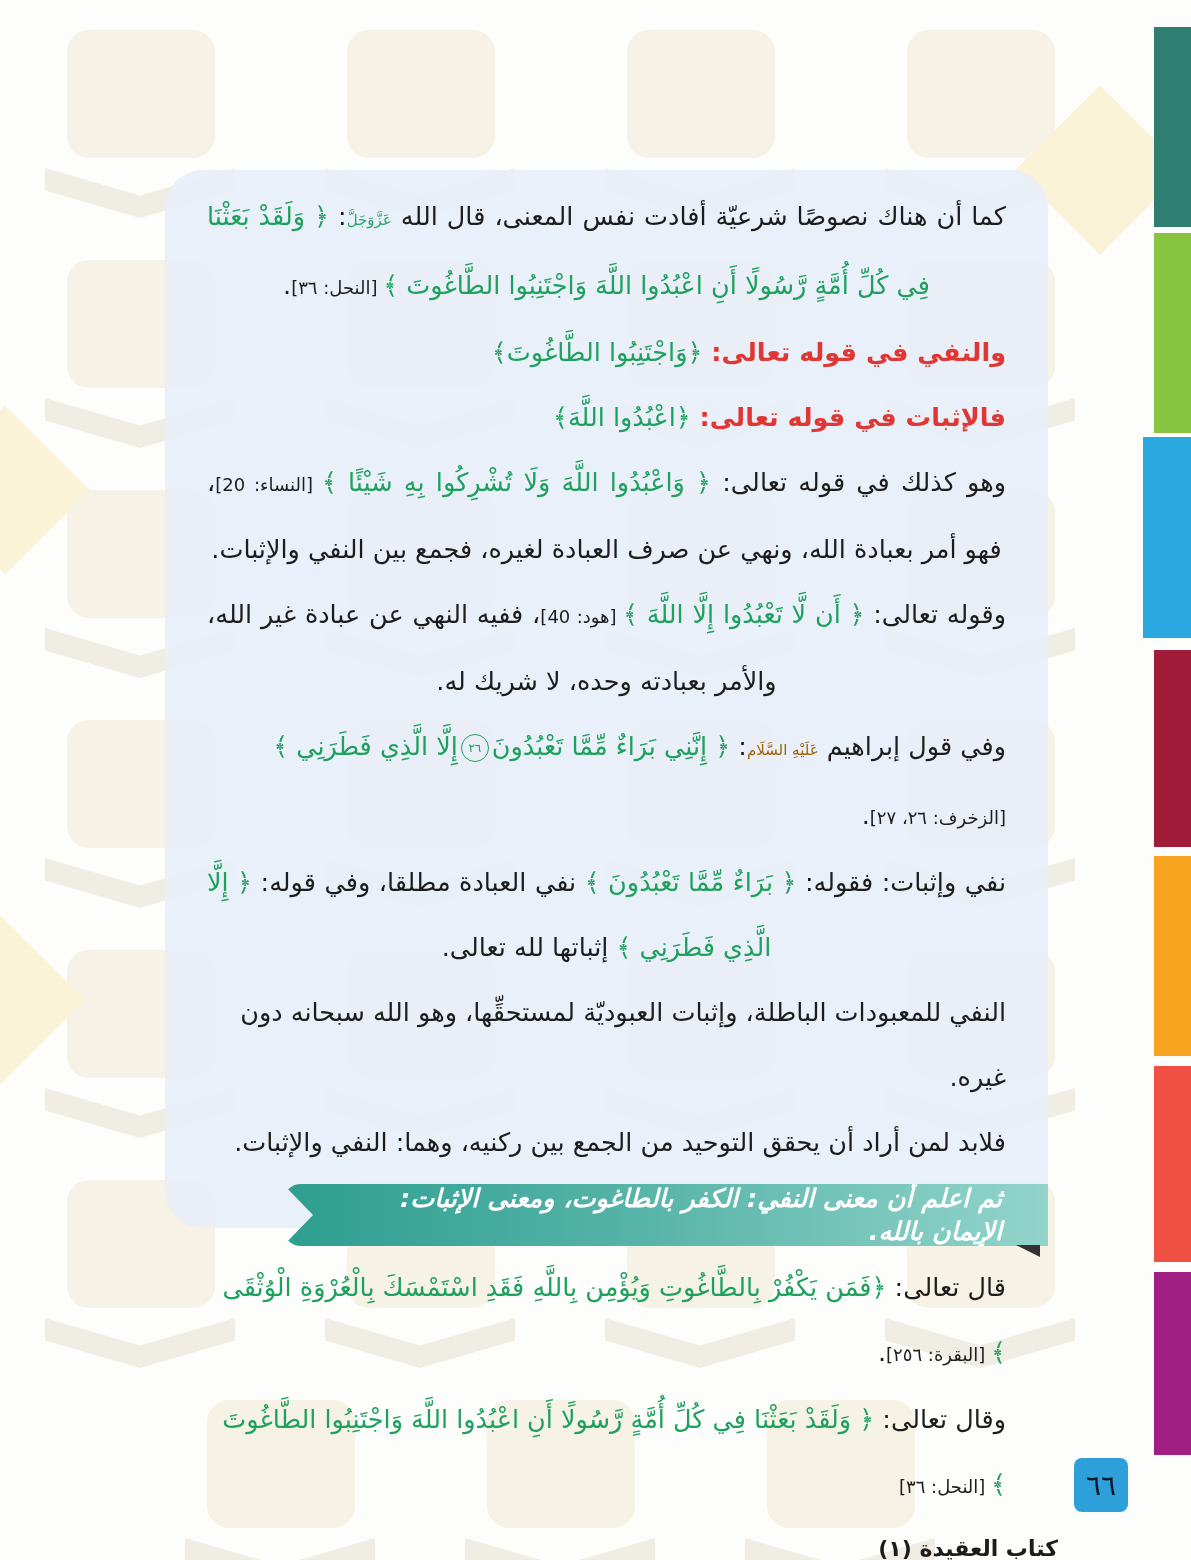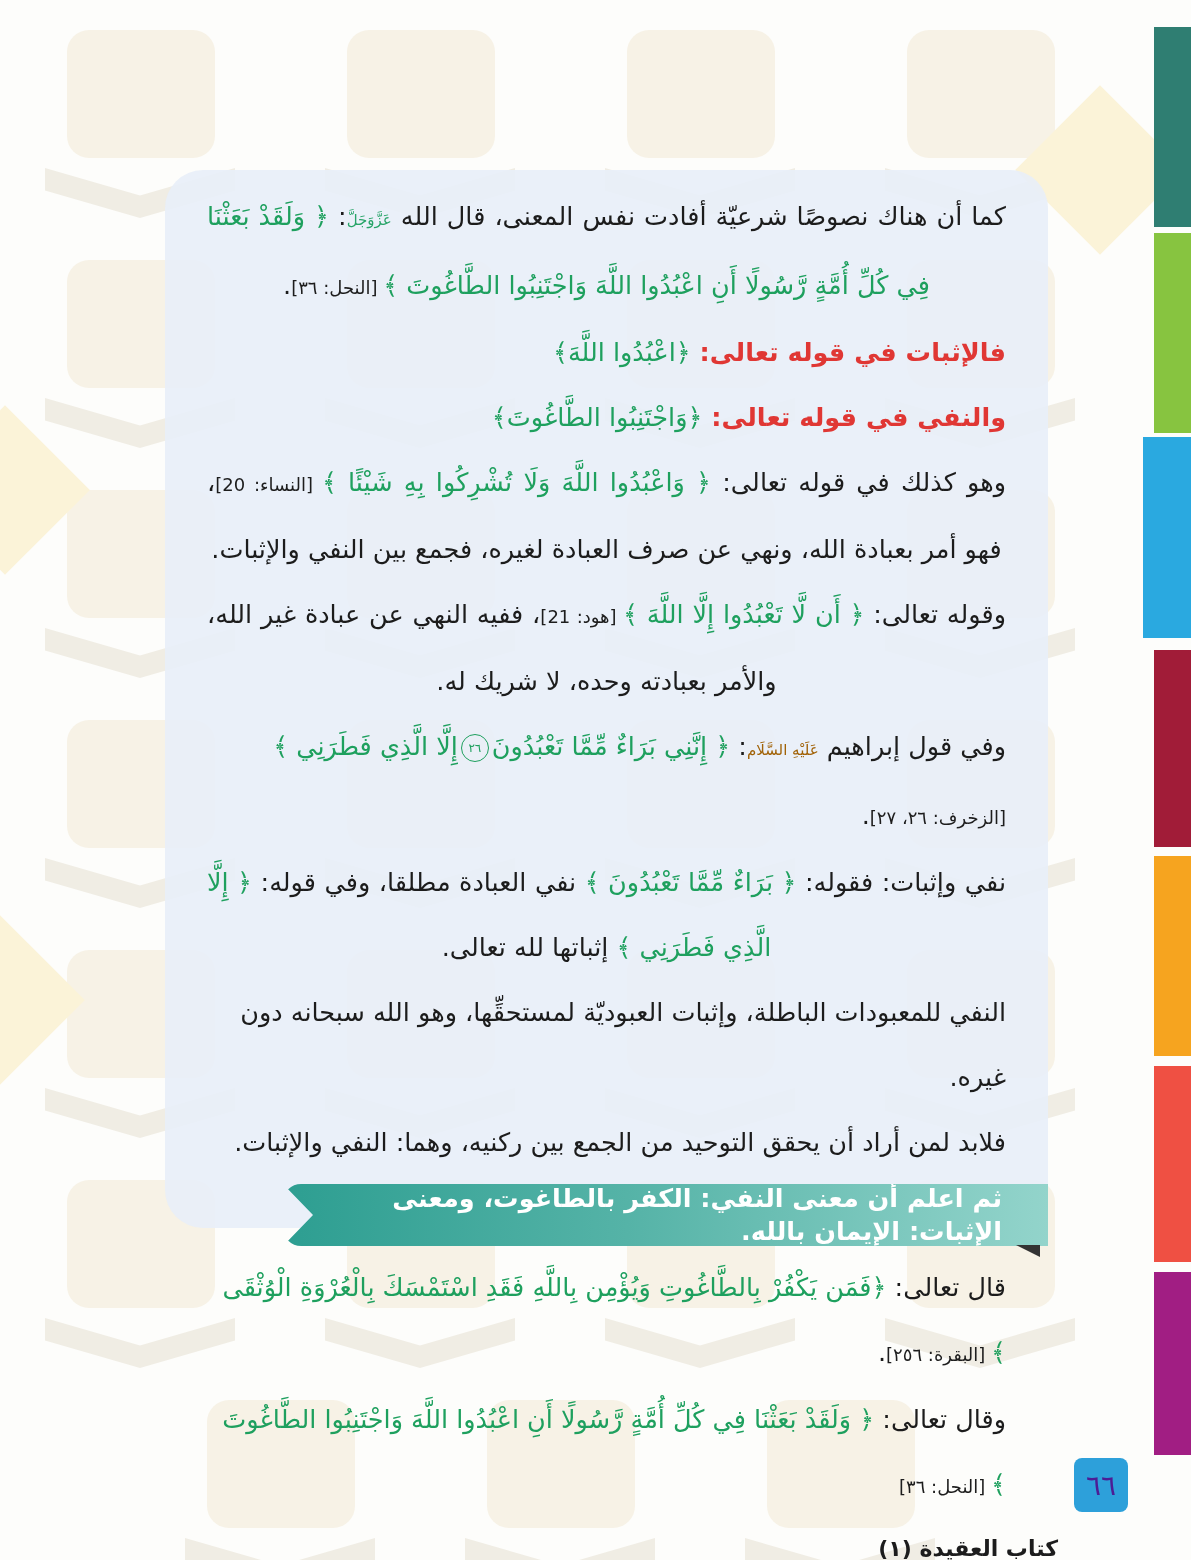--- a/index.html
+++ b/index.html
@@ -38,38 +38,38 @@
     font-size:12px;line-height:1;color:#1ea05e;vertical-align:middle;margin:0 3px;
   }
   
   .banner-wrap{position:relative;width:765px;margin:9px -42px 9px auto;}
   .banner{
     height:62px;display:flex;align-items:center;justify-content:center;
     padding:0 46px 0 64px;box-sizing:border-box;
     background:linear-gradient(90deg,#2d9e91 0%,#55b3a7 45%,#93d4cb 100%);
     border-radius:18px 0 0 18px;
     clip-path:polygon(0 0,100% 0,100% 100%,0 100%,30px 50%);
-    color:#ffffff;font-weight:bold;font-size:25.5px;line-height:1.3;
+    color:#ffffff;font-weight:bold;font-size:25.5px;line-height:1.3;font-style:italic;
   }
   .fold{position:absolute;right:8px;bottom:-11px;width:0;height:0;
     border-top:12px solid #333;border-left:24px solid transparent;}
   
   .tab{position:absolute;right:0;width:37px;}
   .tab.active{width:48px;}
   .t1{top:27px;height:200px;background:#2f7e72;}
   .t2{top:233px;height:200px;background:#87c440;}
   .t3{top:437px;height:201px;background:#2aa9e0;}
   .t4{top:650px;height:197px;background:#a11c38;}
   .t5{top:856px;height:200px;background:#f6a41f;}
   .t6{top:1066px;height:196px;background:#ef5043;}
   .t7{top:1272px;height:183px;background:#a11e83;}
   
   .page-badge{
     position:absolute;right:63px;top:1458px;width:54px;height:54px;
-    background:#2da0da;border-radius:8px;color:#4c1d95;font-size:28px;
+    background:#2da0da;border-radius:8px;color:#0f172a;font-size:28px;
     display:flex;align-items:center;justify-content:center;
   }
   .book-title{
     position:absolute;right:133px;top:1536px;direction:rtl;
     font-weight:bold;font-size:22px;color:#1c1c1c;
   }
 </style>
 </head>
 <body>
 
@@ -106,33 +106,33 @@
   <div class="diamond" style="left:1040px;top:110px"></div>
 </div>
 
 <div class="panel">
 
   <p class="just">
     <span>كما أن هناك نصوصًا شرعيّة أفادت نفس المعنى، قال الله </span><span class="hon">عَزَّوَجَلَّ</span><span>: </span><span class="quran">﴿ وَلَقَدْ بَعَثْنَا فِي كُلِّ أُمَّةٍ رَّسُولًا أَنِ اعْبُدُوا اللَّهَ وَاجْتَنِبُوا الطَّاغُوتَ ﴾</span><span class="cite"> [النحل: ٣٦]</span><span>.</span>
   </p>
 
   <p>
-    <span class="red">فالإثبات في قوله تعالى: </span><span class="quran">﴿اعْبُدُوا اللَّهَ﴾</span>
+    <span class="red">والنفي في قوله تعالى: </span><span class="quran">﴿وَاجْتَنِبُوا الطَّاغُوتَ﴾</span>
   </p>
 
   <p>
-    <span class="red">والنفي في قوله تعالى: </span><span class="quran">﴿وَاجْتَنِبُوا الطَّاغُوتَ﴾</span>
+    <span class="red">فالإثبات في قوله تعالى: </span><span class="quran">﴿اعْبُدُوا اللَّهَ﴾</span>
   </p>
 
   <p class="just">
     <span>وهو كذلك في قوله تعالى: </span><span class="quran">﴿ وَاعْبُدُوا اللَّهَ وَلَا تُشْرِكُوا بِهِ شَيْئًا ﴾</span><span class="cite"> [النساء: 20]</span><span>، فهو أمر بعبادة الله، ونهي عن صرف العبادة لغيره، فجمع بين النفي والإثبات.</span>
   </p>
 
   <p class="just">
-    <span>وقوله تعالى: </span><span class="quran">﴿ أَن لَّا تَعْبُدُوا إِلَّا اللَّهَ ﴾</span><span class="cite"> [هود: 21]</span><span>، ففيه النهي عن عبادة غير الله، والأمر بعبادته وحده، لا شريك له.</span>
+    <span>وقوله تعالى: </span><span class="quran">﴿ أَن لَّا تَعْبُدُوا إِلَّا اللَّهَ ﴾</span><span class="cite"> [هود: 40]</span><span>، ففيه النهي عن عبادة غير الله، والأمر بعبادته وحده، لا شريك له.</span>
   </p>
 
   <p>
     <span>وفي قول إبراهيم </span><span class="hon-dark">عَلَيْهِ السَّلَام</span><span>: </span><span class="quran">﴿ إِنَّنِي بَرَاءٌ مِّمَّا تَعْبُدُونَ</span><span class="vnum">٢٦</span><span class="quran">إِلَّا الَّذِي فَطَرَنِي ﴾</span><span class="cite"> [الزخرف: ٢٦، ٢٧]</span><span>.</span>
   </p>
 
   <p class="just">
     <span>نفي وإثبات: فقوله: </span><span class="quran">﴿ بَرَاءٌ مِّمَّا تَعْبُدُونَ ﴾</span><span> نفي العبادة مطلقا، وفي قوله: </span><span class="quran">﴿ إِلَّا الَّذِي فَطَرَنِي ﴾</span><span> إثباتها لله تعالى.</span>
   </p>
 

